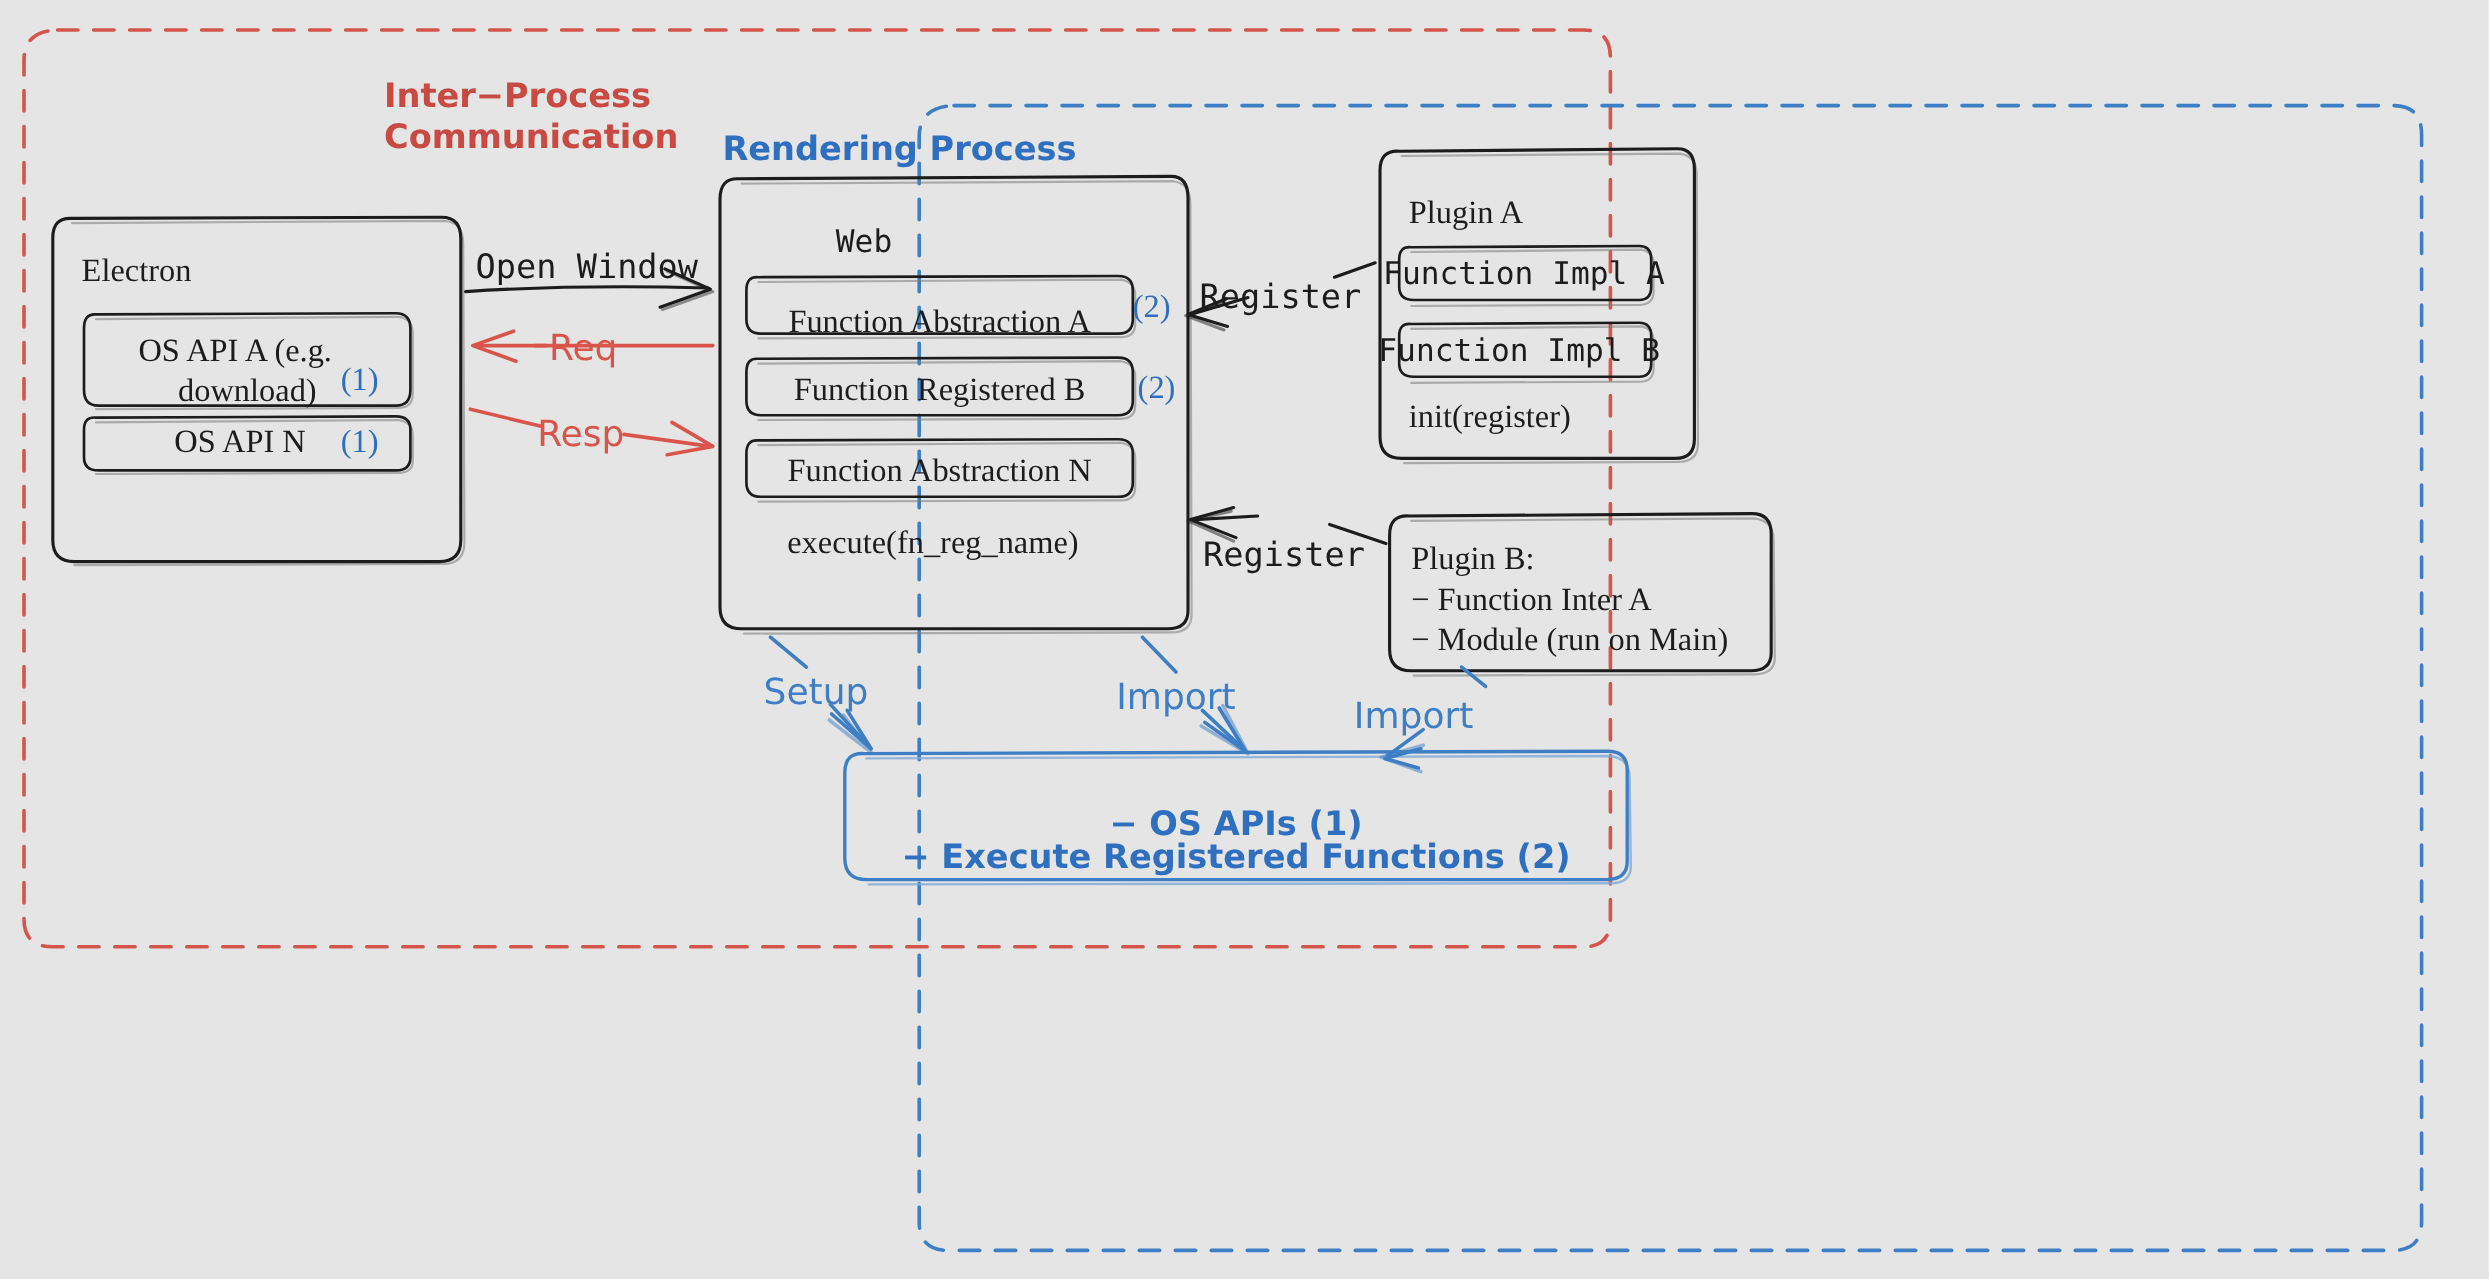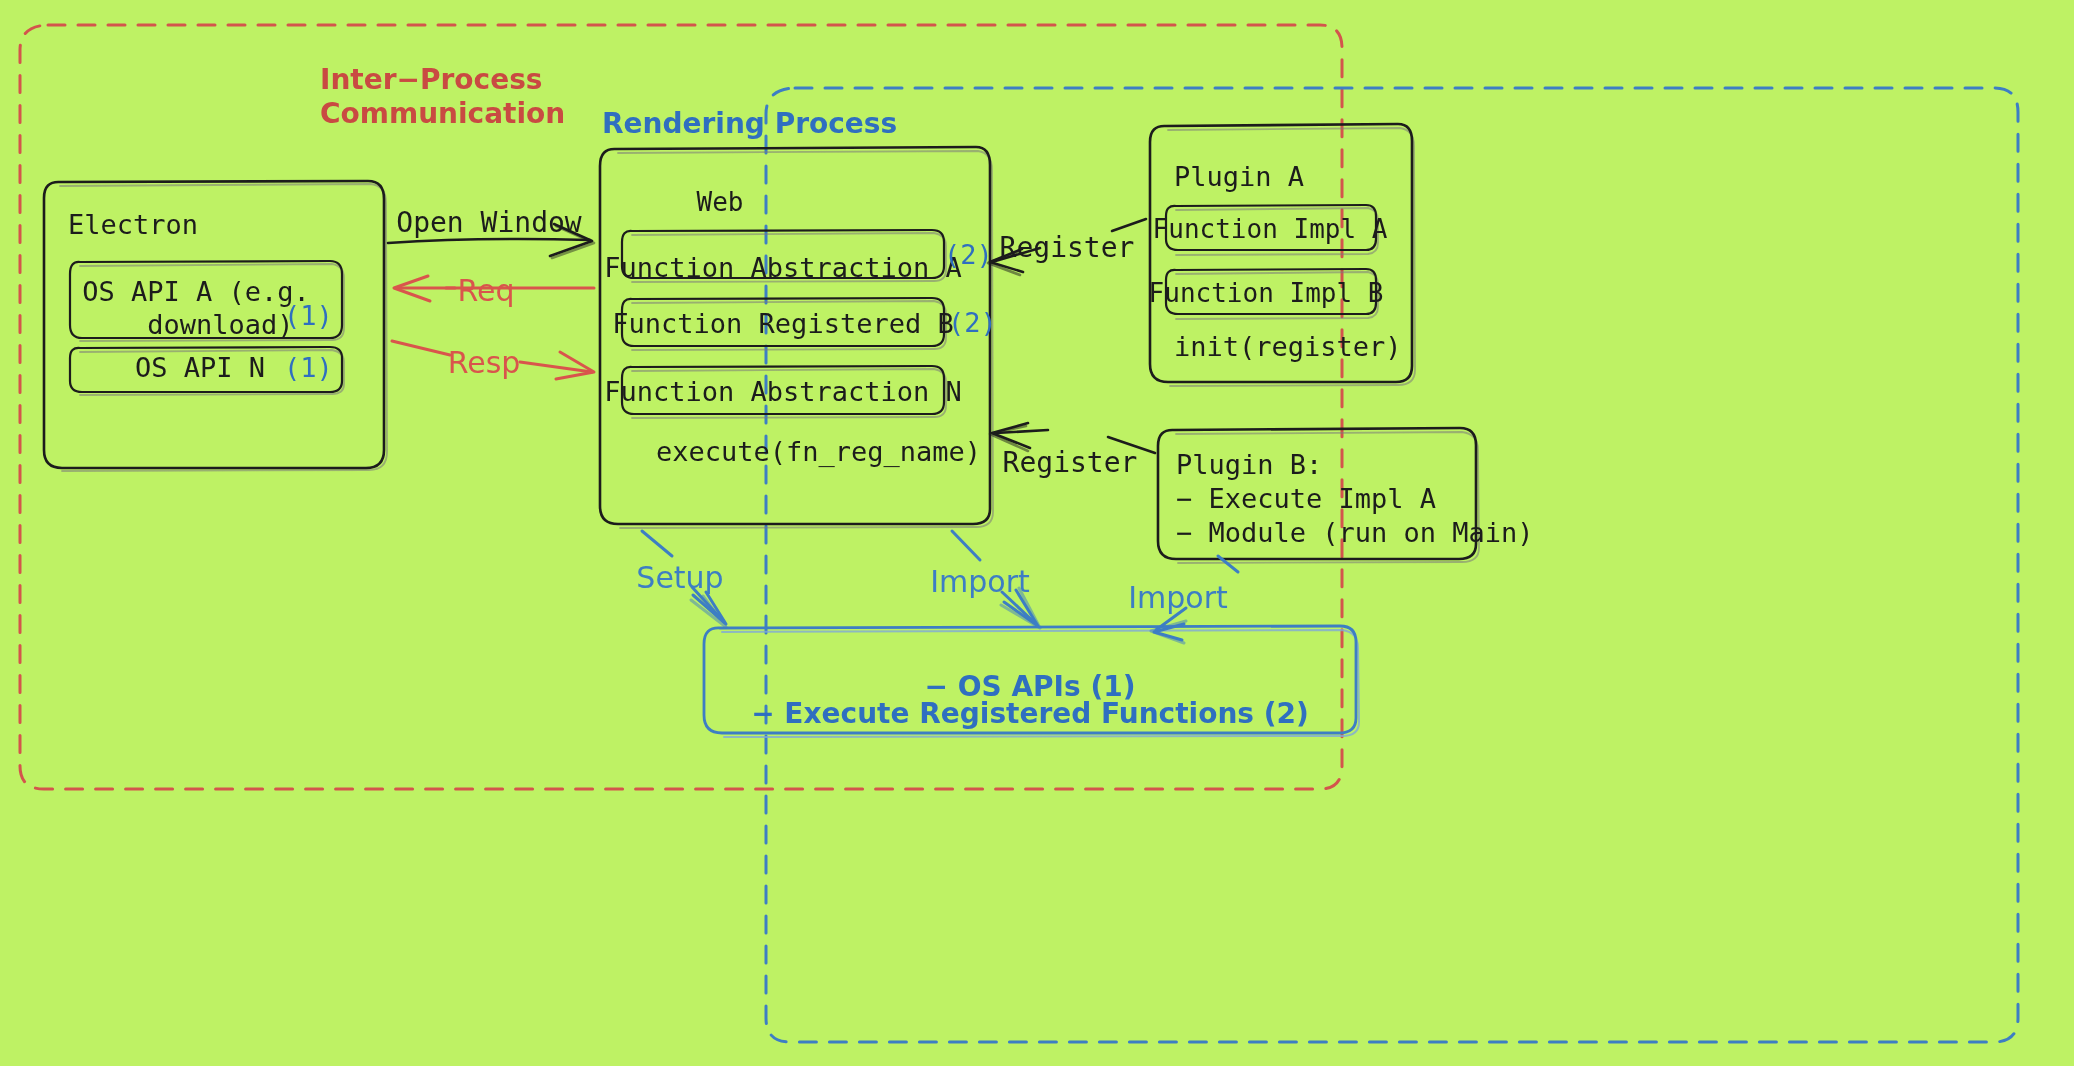--- a/index.html
+++ b/index.html
@@ -4,21 +4,21 @@
 <style>
   html, body {
     margin: 0;
     padding: 0;
     background: #ffffff;
   }
   #stage {
     position: relative;
     width: 2074px;
     height: 1066px;
-    background: #bef264;
+    background: #e5e5e5;
     overflow: hidden;
     font-family: "DejaVu Sans Mono", monospace;
   }
   svg#canvas {
     position: absolute;
     left: 0; top: 0;
     width: 2074px;
     height: 1066px;
   }
   
@@ -26,21 +26,21 @@
     position: absolute;
     font-family: "DejaVu Sans Mono", monospace;
     white-space: pre;
     color: #1c1c1c;
     line-height: 1.22;
   }
   .lbl.center { text-align: center; transform: translateX(-50%); }
   .lbl.left   { text-align: left; }
   .blue { color: #2f6fc0; }
   .t-26 { font-size: 26px; }
-  .t-27 { font-size: 27px; }
+  .t-27 { font-size: 27px; font-family: Liberation Serif, serif; }
   .t-28 { font-size: 28px; }
   .t-30 { font-size: 30px; }
   .bold { font-weight: bold; }
   .corelbl {
     position: absolute;
     text-align: center;
     transform: translateX(-50%);
     color: #2f6fc0;
     font-family: "DejaVu Sans", sans-serif;
     font-weight: bold;
@@ -232,21 +232,21 @@
   <div class="lbl left t-27 blue" style="left:948px; top:307px;">(2)</div>
   <div class="lbl center t-27" style="left:783px; top:376px;">Function Abstraction N</div>
   <div class="lbl left t-27" style="left:656px; top:436px;">execute(fn_reg_name)</div>
 
   <div class="lbl left t-27" style="left:1174px; top:161px;">Plugin A</div>
   <div class="lbl center t-26" style="left:1270px; top:214px;">Function Impl A</div>
   <div class="lbl center t-26" style="left:1266px; top:278px;">Function Impl B</div>
   <div class="lbl left t-27" style="left:1174px; top:331px;">init(register)</div>
 
   <div class="lbl left t-27" style="left:1176px; top:449px;">Plugin B:</div>
-  <div class="lbl left t-27" style="left:1176px; top:483px;">− Execute Impl A</div>
+  <div class="lbl left t-27" style="left:1176px; top:483px;">− Function Inter A</div>
   <div class="lbl left t-27" style="left:1176px; top:517px;text-align:center;">− Module (run on Main)</div>
 
   <div class="corelbl" style="left:1030px; top:669px;">− OS APIs (1)</div>
   <div class="corelbl" style="left:1030px; top:696px;">− Execute Registered Functions (2)</div>
 
   <div class="arrowlbl t-28" style="left:489px; top:206px; color:#1c1c1c; font-family:'DejaVu Sans Mono', monospace; font-weight:normal;">Open Window</div>
 
   <div class="arrowlbl t-30" style="left:486px; top:273px; color:#d9554c;">Req</div>
 
   <div class="arrowlbl t-30" style="left:484px; top:345px; color:#d9554c;">Resp</div>

